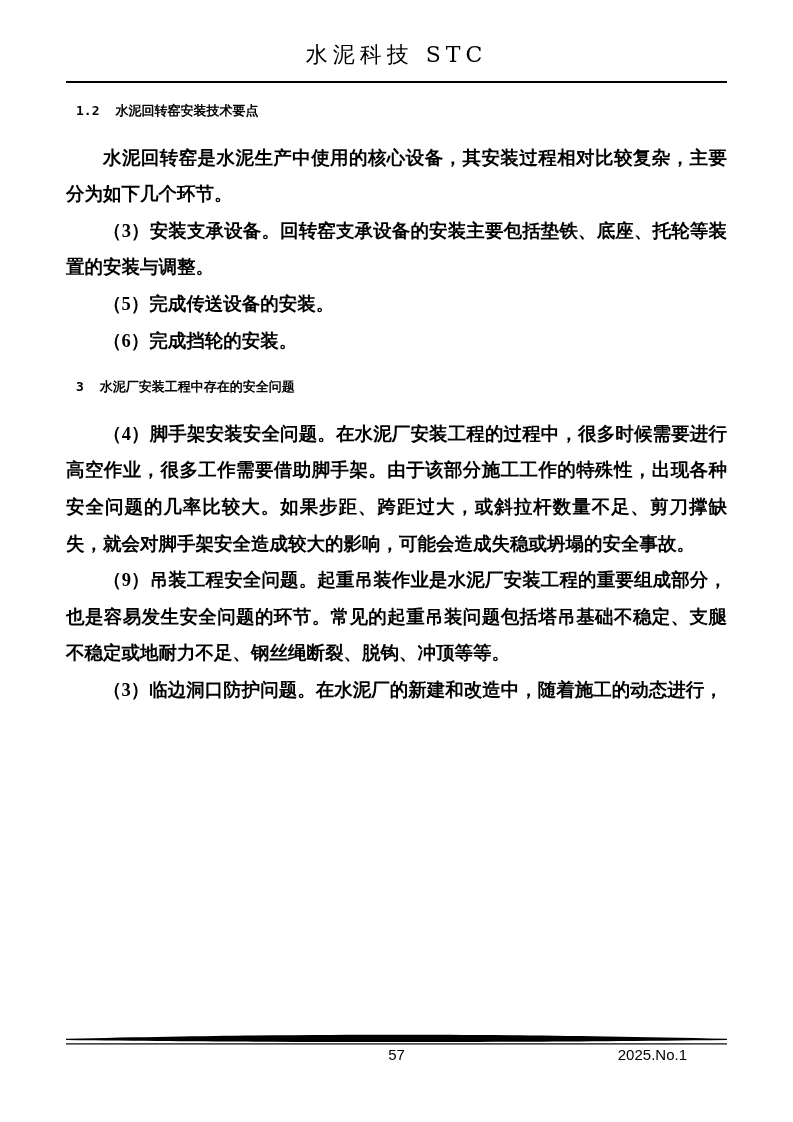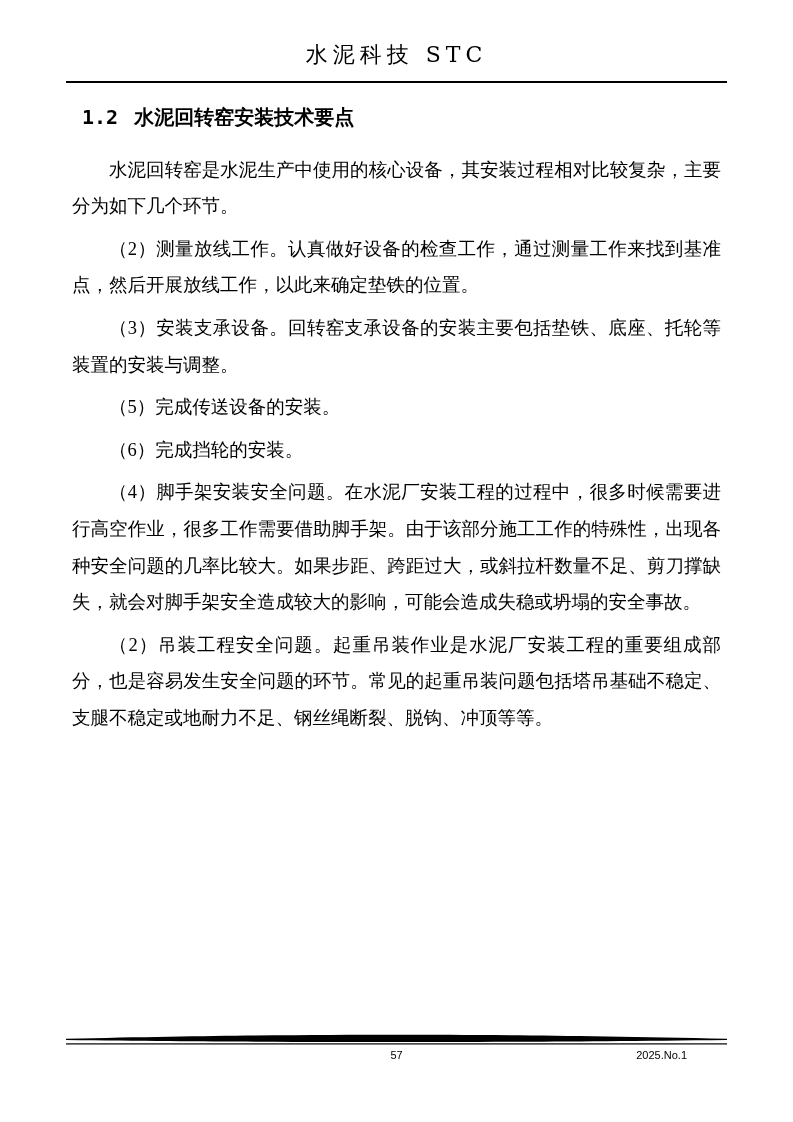--- a/index.html
+++ b/index.html
@@ -39,51 +39,52 @@
     height: 0;
   }
   .content {
     font-size: 18.5px;
     line-height: 36.6px;
     text-align: justify;
   }
   .section-heading {
     font-family: "Liberation Sans", sans-serif;
     font-weight: bold;
-    font-size: 20px;
+    font-size: 13px;
     line-height: 36.6px;
     text-align: left;
-    margin: 16px;
+    margin: 10px;
   }
   .section-heading .heading-number {
     display: inline-block;
     margin-right: 16px;
     font-family: "DejaVu Sans Mono", "Liberation Sans", sans-serif;
   }
   .content p {
-    margin: 6px;
+    margin: 0;
     text-indent: 2em;
+    font-weight: bold;
   }
   .footer {
     position: absolute;
     left: 66px;
     top: 1034px;
     width: 661px;
   }
   .footer-rule-svg {
     display: block;
     width: 661px;
     height: 12px;
   }
   .footer-text-row {
     position: relative;
     margin-top: 1px;
     height: 18px;
     font-family: "Liberation Sans", sans-serif;
-    font-size: 11px;
+    font-size: 15px;
     line-height: 16px;
   }
   .footer-page-number {
     position: absolute;
     left: 0;
     right: 0;
     text-align: center;
   }
   .footer-issue {
     position: absolute;
@@ -100,28 +101,31 @@
 
   <hr class="header-rule">
 
   <div class="content">
 
     <h2 class="section-heading">
       <span class="heading-number">1.2</span><span>水泥回转窑安装技术要点</span>
     </h2>
 
     <p>水泥回转窑是水泥生产中使用的核心设备，其安装过程相对比较复杂，主要分为如下几个环节。</p>
-    <p>（2）测量放线工作。认真做好设备的检查工作，通过测量工作来找到基准点，然后开展放线工作，以此来确定垫铁的位置。</p>
     <p>（3）安装支承设备。回转窑支承设备的安装主要包括垫铁、底座、托轮等装置的安装与调整。</p>
     <p>（5）完成传送设备的安装。</p>
     <p>（6）完成挡轮的安装。</p>
 
+    <h2 class="section-heading">
+      <span class="heading-number">3</span><span>水泥厂安装工程中存在的安全问题</span>
+    </h2>
 
     <p>（4）脚手架安装安全问题。在水泥厂安装工程的过程中，很多时候需要进行高空作业，很多工作需要借助脚手架。由于该部分施工工作的特殊性，出现各种安全问题的几率比较大。如果步距、跨距过大，或斜拉杆数量不足、剪刀撑缺失，就会对脚手架安全造成较大的影响，可能会造成失稳或坍塌的安全事故。</p>
-    <p>（2）吊装工程安全问题。起重吊装作业是水泥厂安装工程的重要组成部分，也是容易发生安全问题的环节。常见的起重吊装问题包括塔吊基础不稳定、支腿不稳定或地耐力不足、钢丝绳断裂、脱钩、冲顶等等。</p>
+    <p>（9）吊装工程安全问题。起重吊装作业是水泥厂安装工程的重要组成部分，也是容易发生安全问题的环节。常见的起重吊装问题包括塔吊基础不稳定、支腿不稳定或地耐力不足、钢丝绳断裂、脱钩、冲顶等等。</p>
+    <p>（3）临边洞口防护问题。在水泥厂的新建和改造中，随着施工的动态进行，</p>
 
   </div>
 </div>
 
 <div class="footer">
   <svg class="footer-rule-svg" viewBox="0 0 661 12" preserveAspectRatio="none" xmlns="http://www.w3.org/2000/svg">
     <path d="M0,4.8 C150,1.4 250,0.8 330,0.8 C410,0.8 510,1.4 661,4.8 L661,6.0 C510,7.7 410,8.1 330,8.1 C250,8.1 150,7.7 0,6.0 Z" fill="#000000"></path>
     <rect x="0" y="9.3" width="661" height="1.2" fill="#000000"></rect>
   </svg>
   <div class="footer-text-row">

